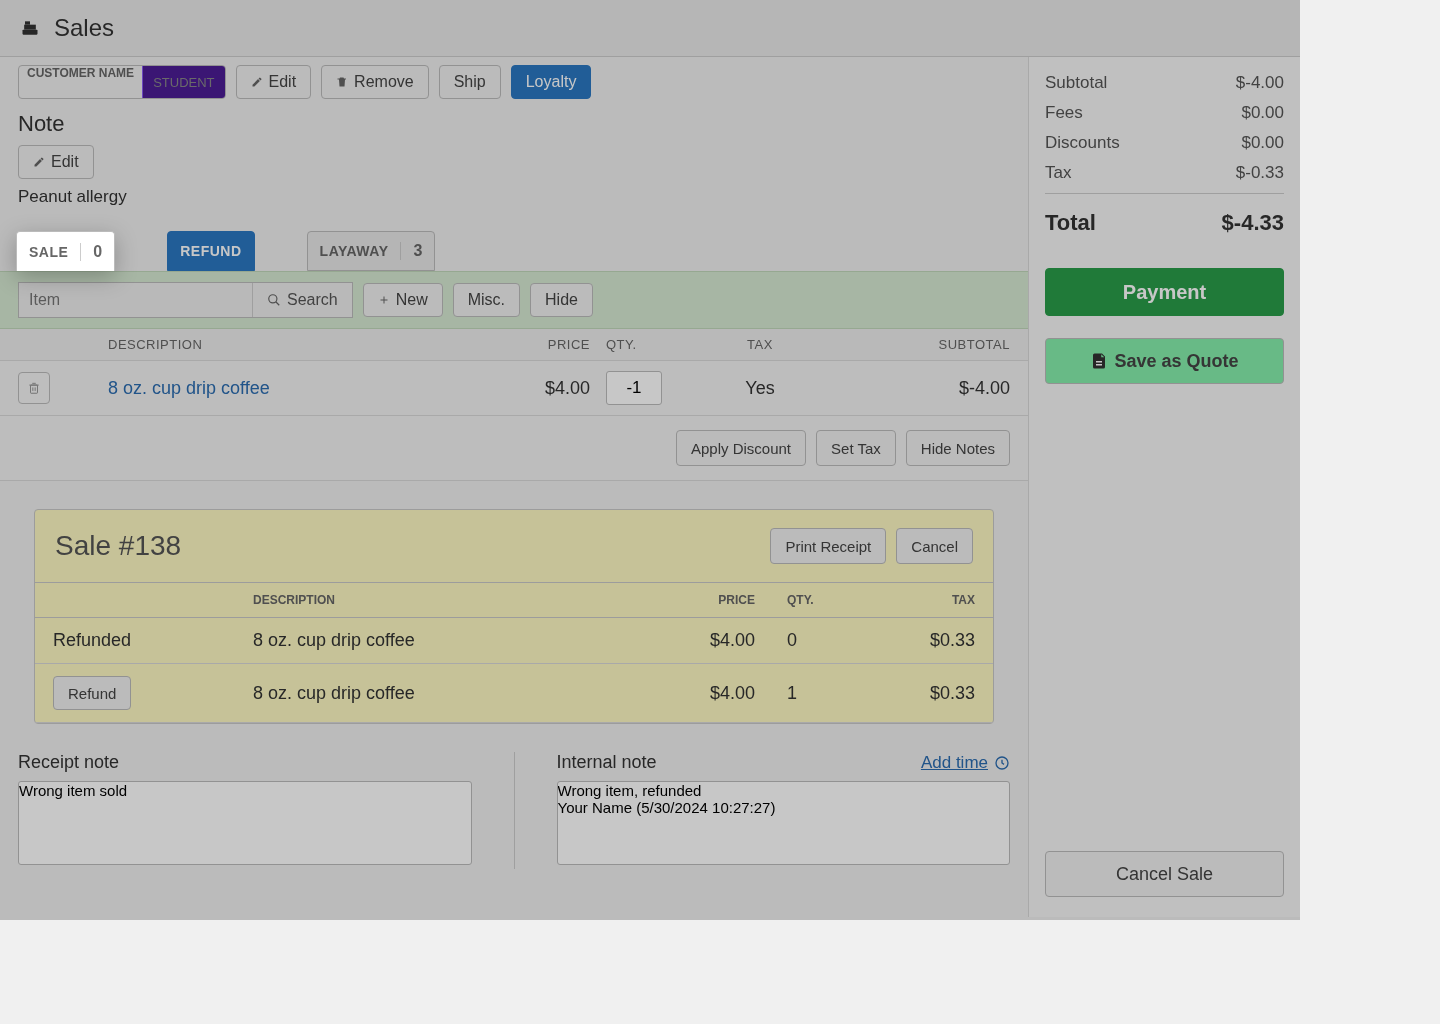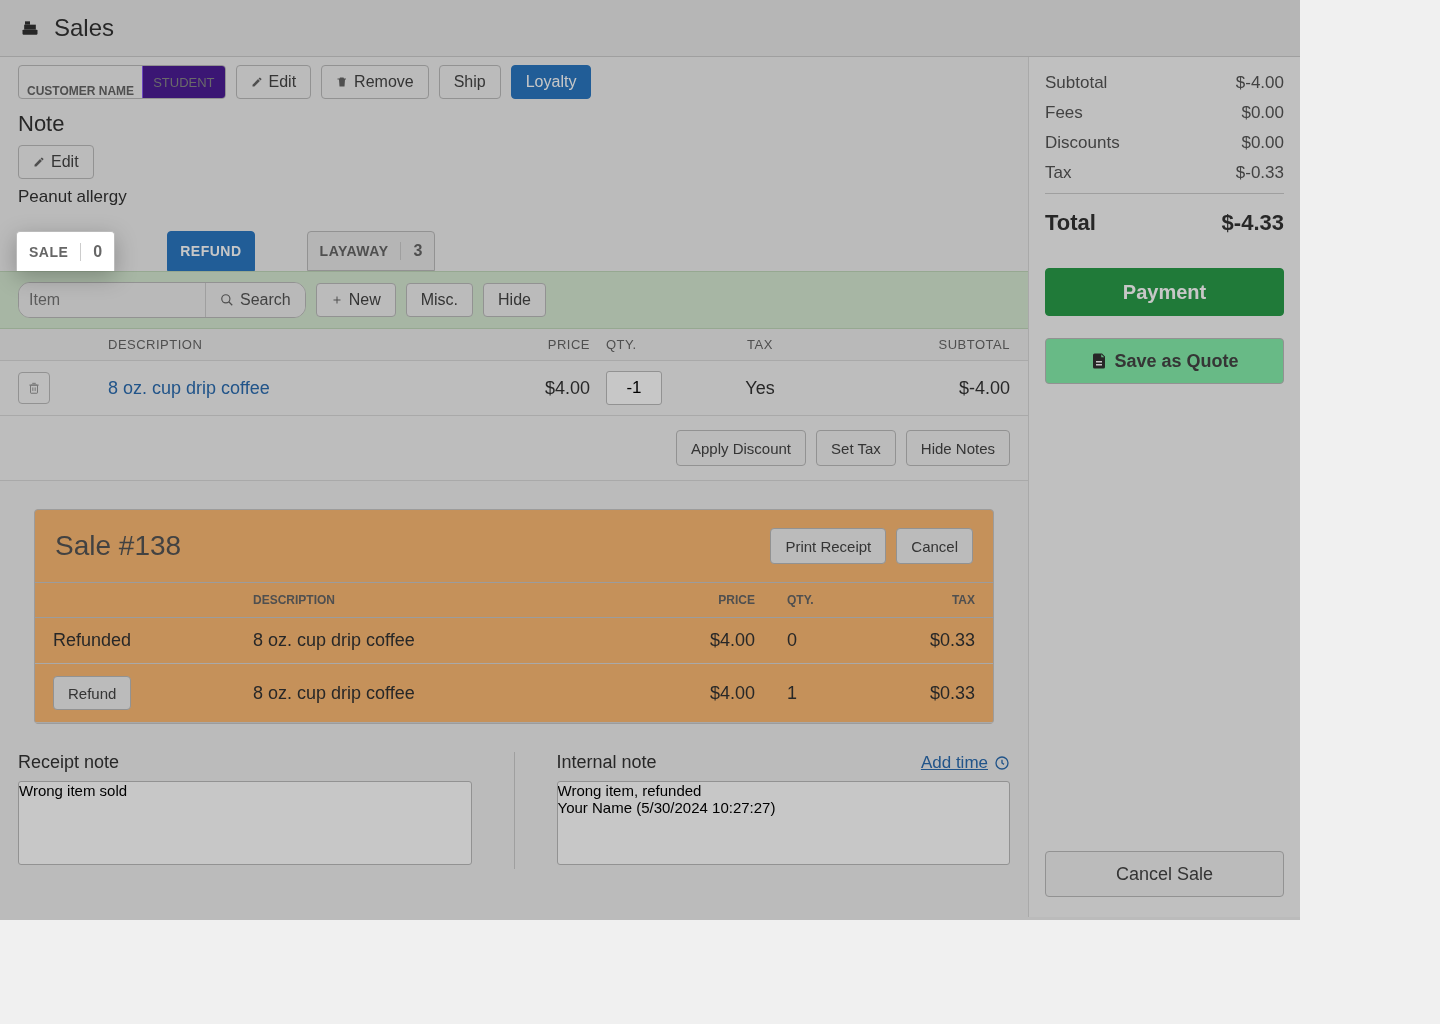--- a/index.html
+++ b/index.html
@@ -56,21 +56,21 @@
   gap: 10px;
   padding: 8px 18px 8px 18px;
   align-items: center;
 }
 .cust-badge {
   display: flex;
   border: 1px solid #bbb;
   border-radius: 4px;
   overflow: hidden;
   height: 34px;
-  align-items: flex-end;
+  align-items: flex-start;
 }
 .cust-badge .lbl {
   padding: 0 8px;
   font-size: 12px;
   font-weight: 700;
   color: #666;
 }
 .cust-badge .val {
   padding: 0 10px;
   font-size: 13px;
@@ -147,23 +147,24 @@
   align-items: center;
   gap: 10px;
   padding: 10px 18px;
   background: #d7e9d3;
   border-top: 1px solid #c0d8ba;
   border-bottom: 1px solid #c0d8ba;
 }
 .searchbox {
   display: flex;
   border: 1px solid #bbb;
-  border-radius: 12px;
+  border-radius: 0;
   overflow: hidden;
   background: #eee;
+  gap: 47px;
 }
 .searchbox input {
   border: none;
   padding: 8px 10px;
   width: 186px;
   font-size: 16px;
   background: #eee;
 }
 .searchbox .searchbtn {
   border: none;
@@ -226,21 +227,21 @@
   justify-content: flex-end;
   gap: 10px;
   padding: 14px 18px;
   border-bottom:1px solid #d9d9d9;
   background:#f3f3f3;
 }
 .sale-card {
   margin: 28px 34px 20px;
   border: 1px solid #c8c8c8;
   border-radius: 4px;
-  background: #fdba74;
+  background: #fef9c3;
 }
 .sale-card-head {
   display: flex;
   justify-content: space-between;
   align-items: center;
   padding: 18px 20px;
   border-bottom: 1px solid #c8c8c8;
 }
 .sale-title { font-size: 28px; font-weight: 500; color:#555; }
 .sale-title .num { color:#555; }

